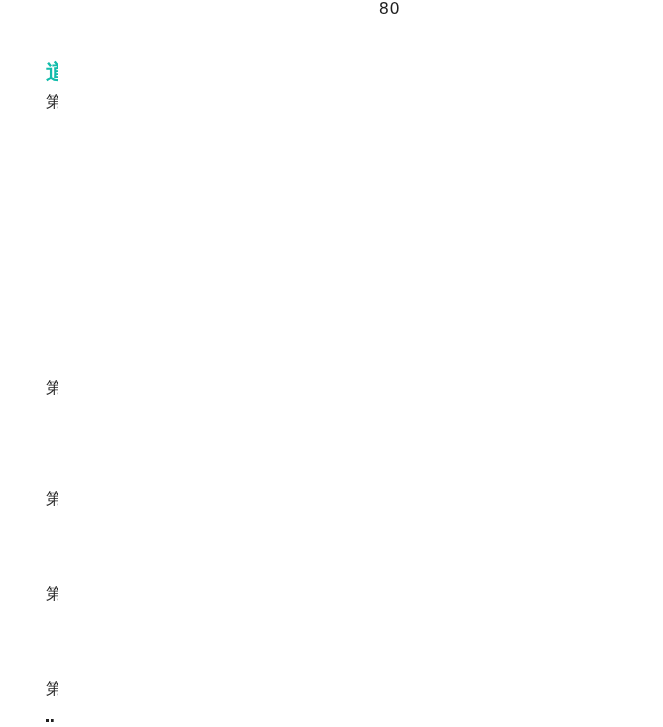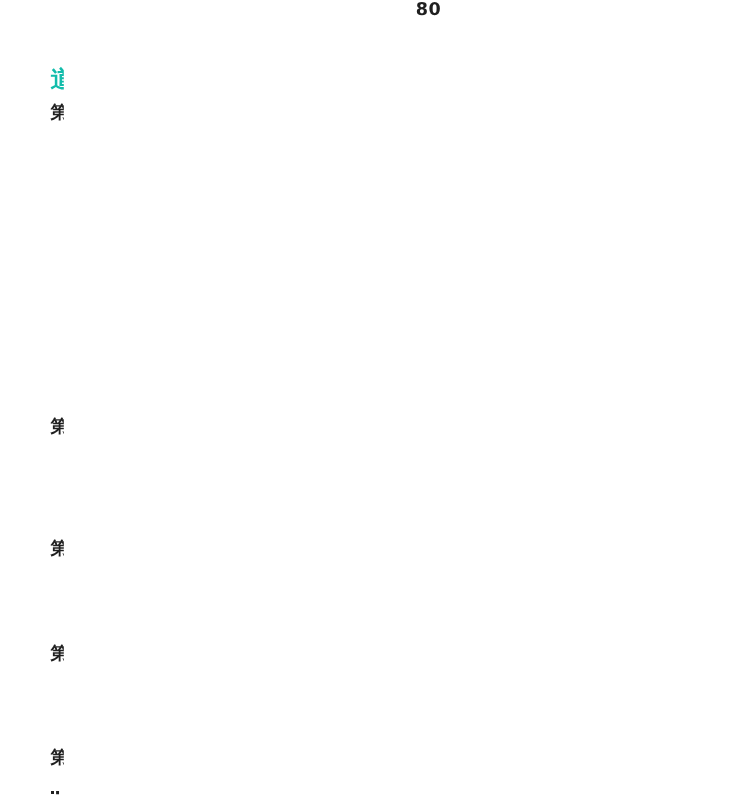--- a/index.html
+++ b/index.html
@@ -56,21 +56,21 @@
     letter-spacing: 1px;
     margin-top: 2px;
   }
   .row.part .leader { border-bottom: 4px dotted var(--c-part, #12bcab); margin-bottom: 5px; }
   .row.part .page { font-size: 20px; }
 
   
   .row.chapter {
     height: 26px;
     font-size: 16px;
-    font-weight: 700;
+    font-weight: 400;
     color: var(--c-chapter, #1f1f1f);
     letter-spacing: 0.5px;
     text-align: center;
   }
   .row.chapter .leader { border-bottom: 3px dotted var(--c-chapter, #1f1f1f); margin-bottom: 4px; }
   .row.chapter.wrap-line2 { height: 26px; }
   .row.chapter.wrap-line2 .leader { margin-left: 0; }
 
   
   .row.section {

